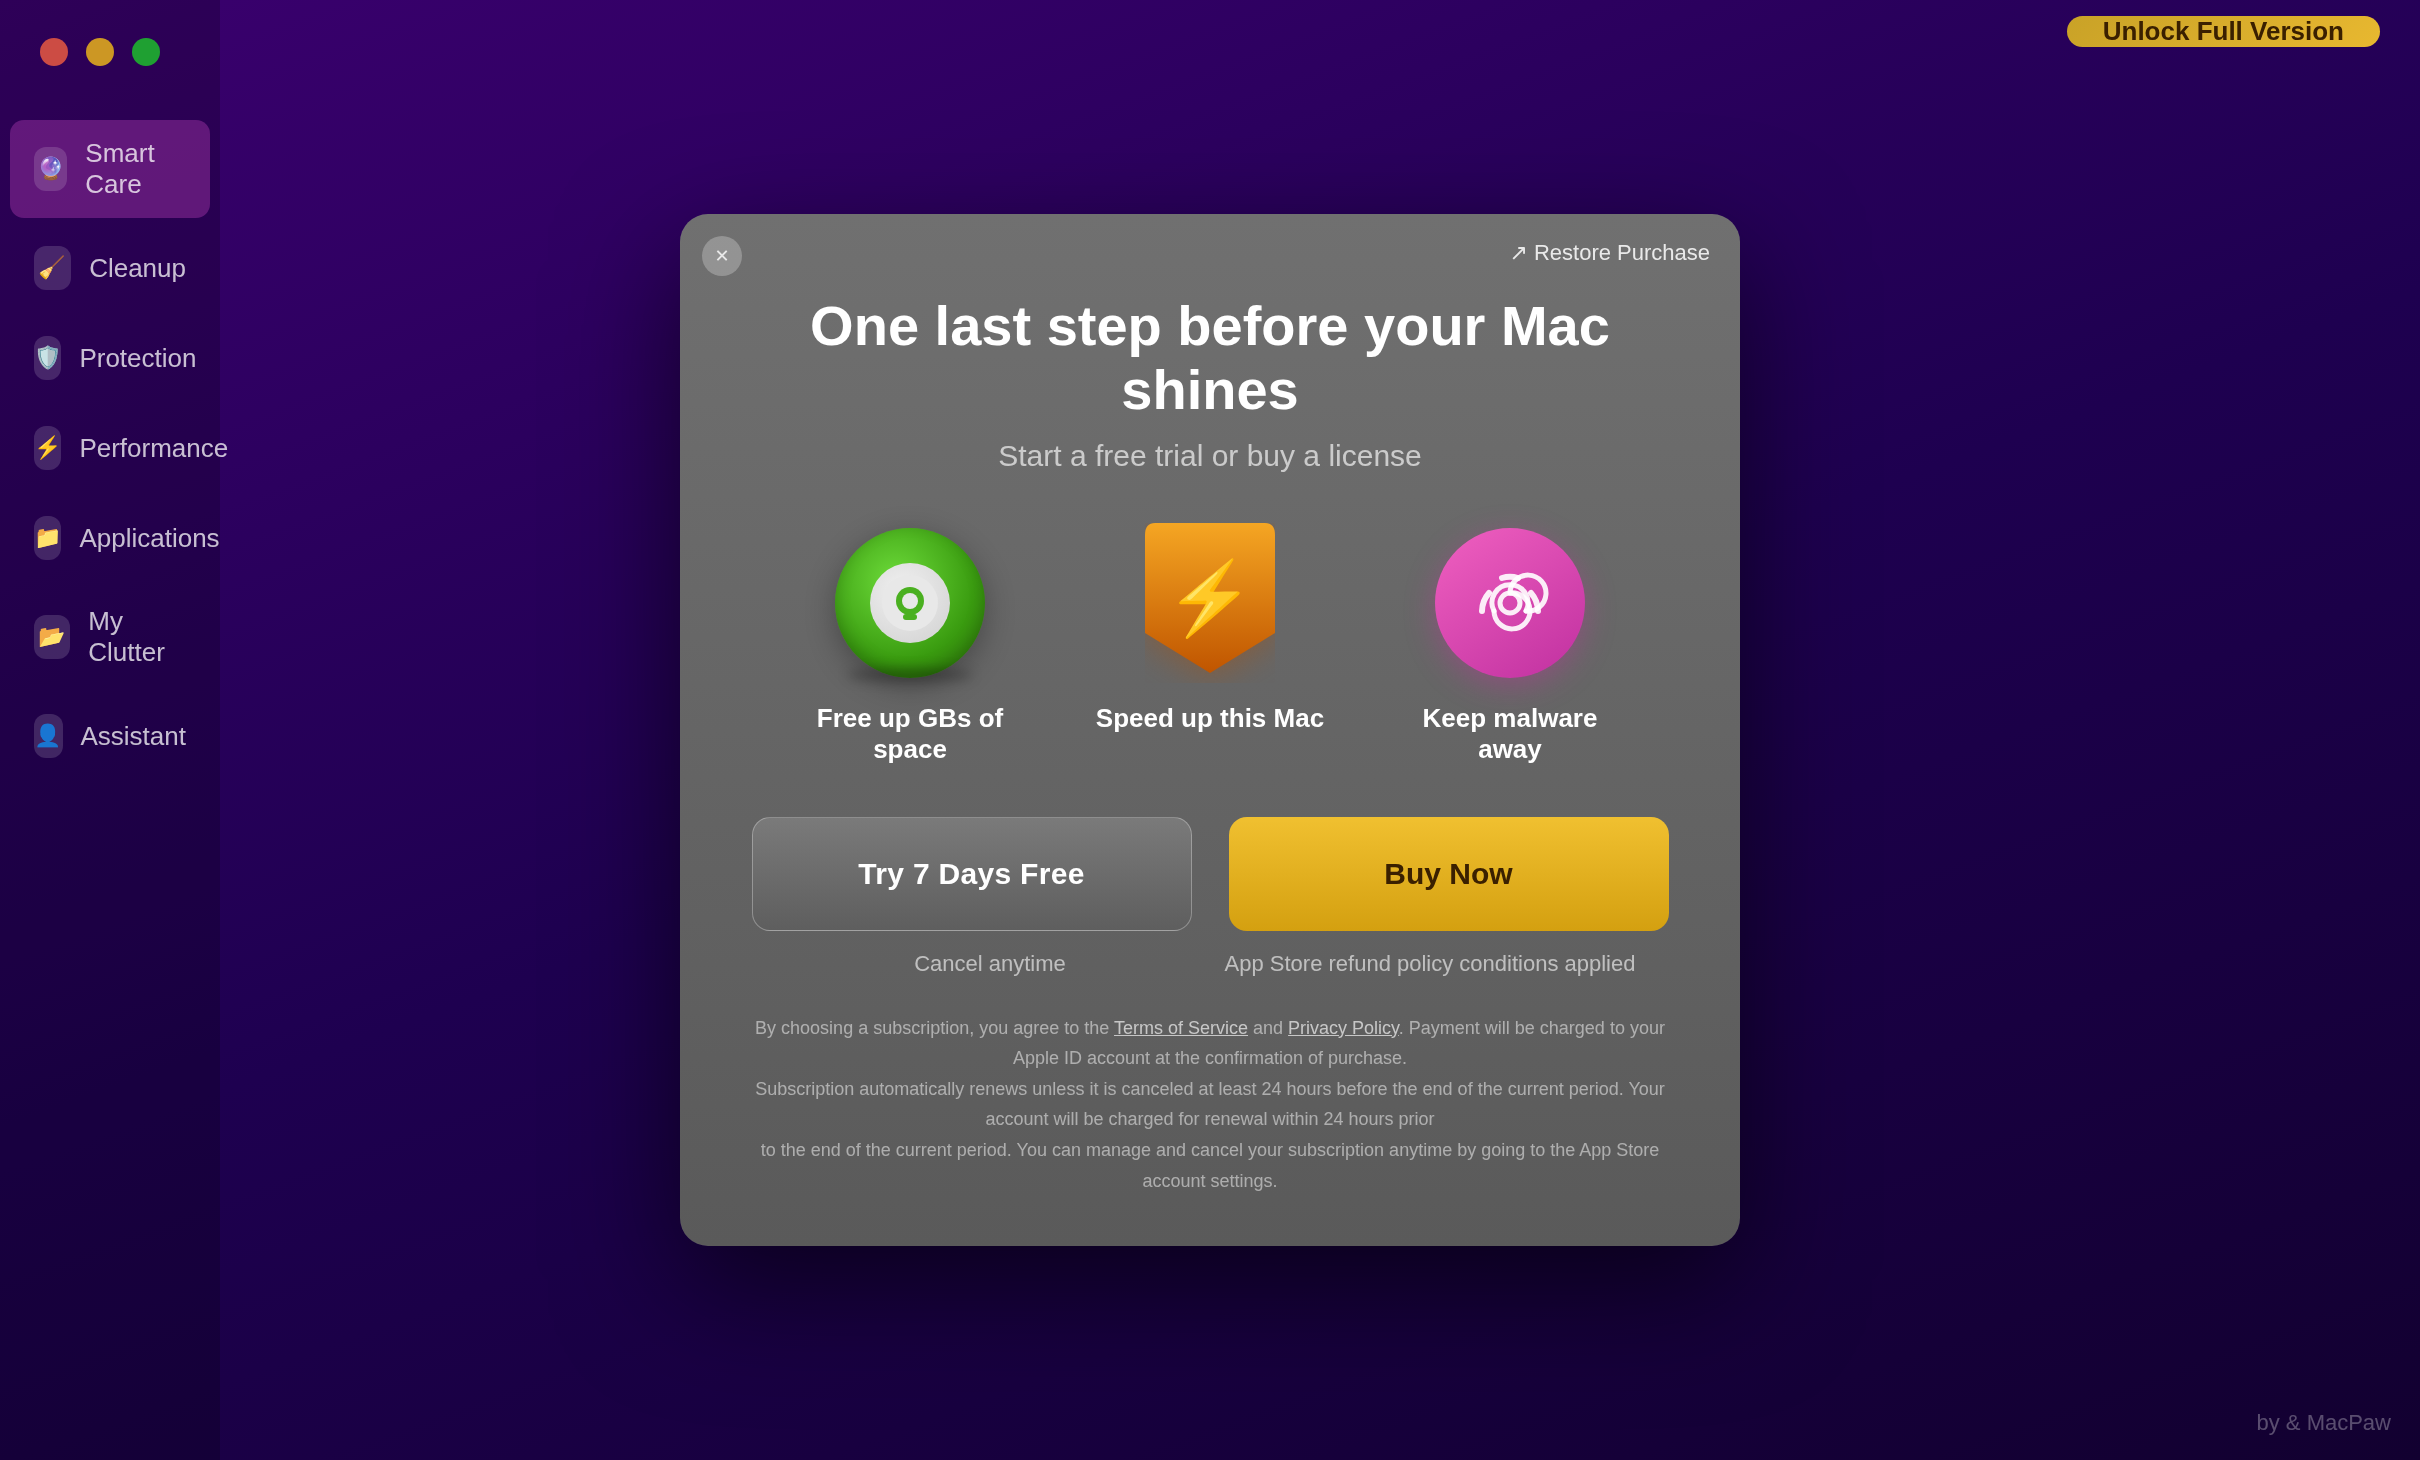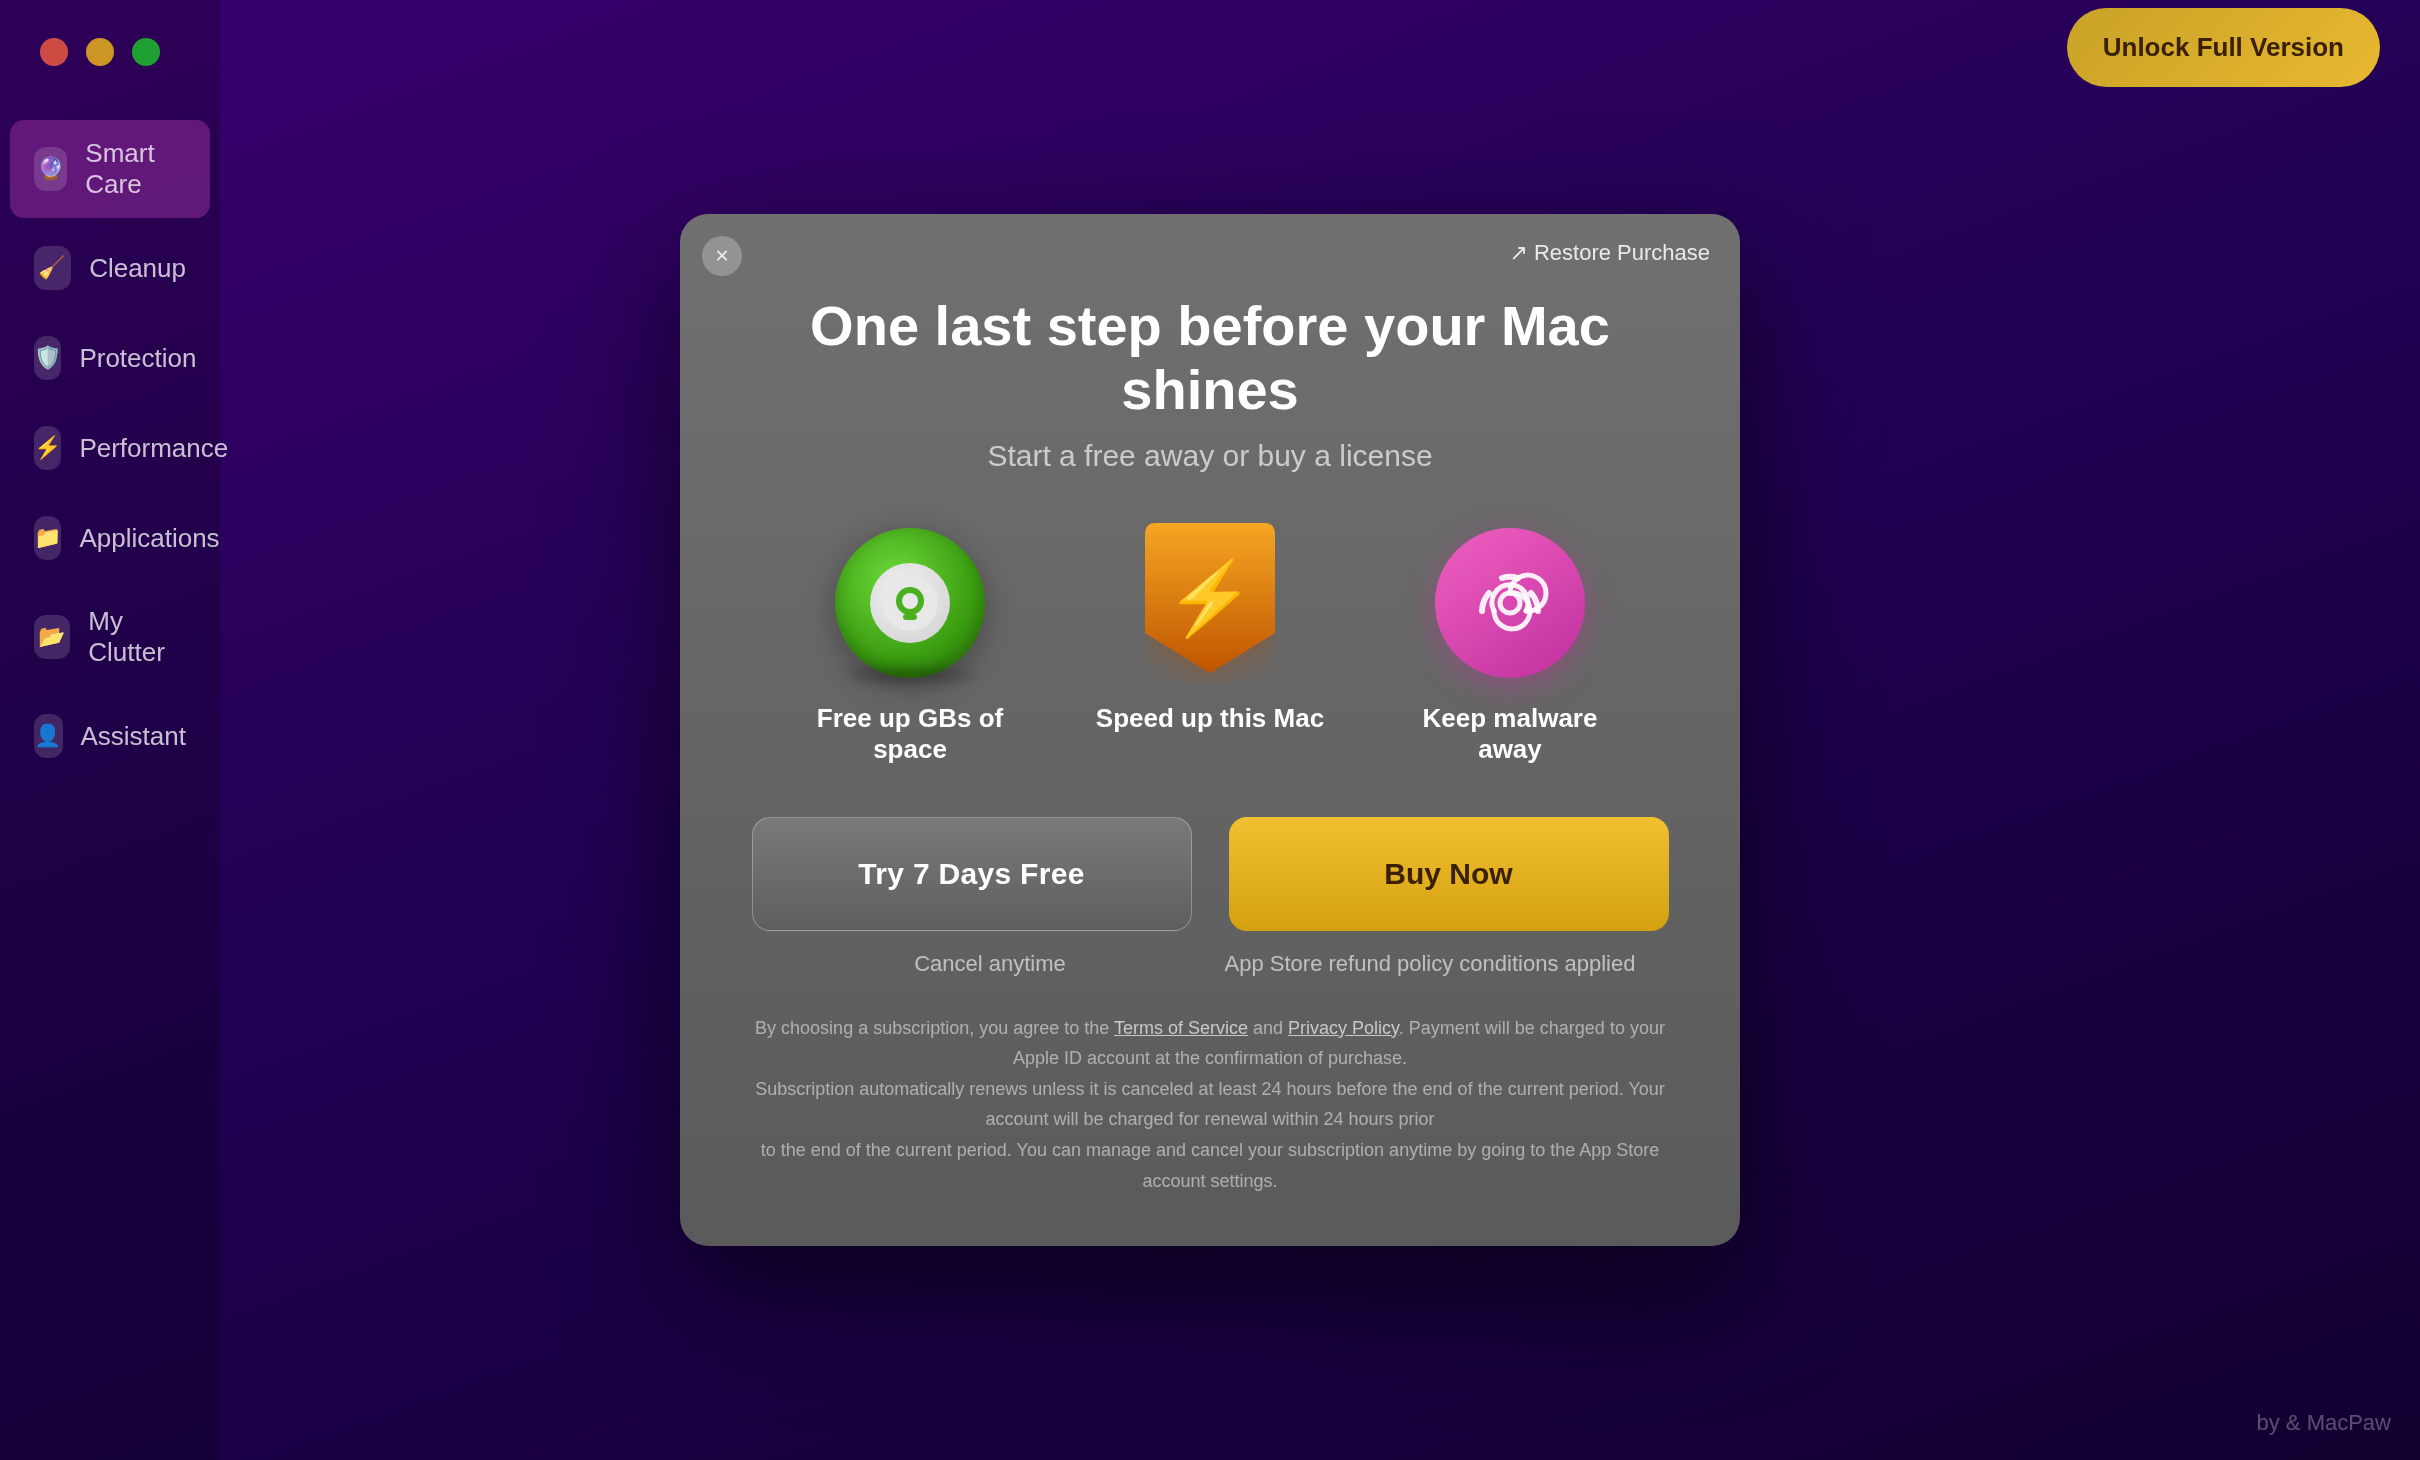--- a/index.html
+++ b/index.html
@@ -35,27 +35,27 @@
       border-radius: 50%;
     }
 
     .traffic-light.red { background: #ff5f56; }
     .traffic-light.yellow { background: #ffbd2e; }
     .traffic-light.green { background: #27c93f; }
 
     
     .upgrade-btn {
       position: absolute;
-      top: 8px;
+      top: 16px;
       right: 40px;
       background: linear-gradient(135deg, #c9a227, #e8b830);
       color: #3a2000;
       font-size: 26px;
       font-weight: 600;
-      padding: 24px 36px;
+      padding: 0 36px;
       border-radius: 40px;
       border: none;
       cursor: pointer;
     }
 
     
     .sidebar {
       position: absolute;
       left: 0;
       top: 0;
@@ -374,21 +374,21 @@
     <button class="modal-close">
       <span>✕</span>
     </button>
 
     <a class="restore-purchase" href="#">
       <span>↗</span>
       <span>Restore Purchase</span>
     </a>
 
     <h1 class="modal-title">One last step before your Mac shines</h1>
-    <p class="modal-subtitle">Start a free away or buy a license</p>
+    <p class="modal-subtitle">Start a free trial or buy a license</p>
 
     <div class="features-row">
 
       <div class="feature-item">
         <div class="feature-icon">
           <div class="icon-space">
             <div class="icon-space-inner">
               <svg width="60" height="60" viewBox="0 0 60 60">
                 <circle cx="30" cy="30" r="28" fill="#e8e8e8"></circle>
                 <circle cx="30" cy="28" r="14" fill="#4ab020"></circle>

